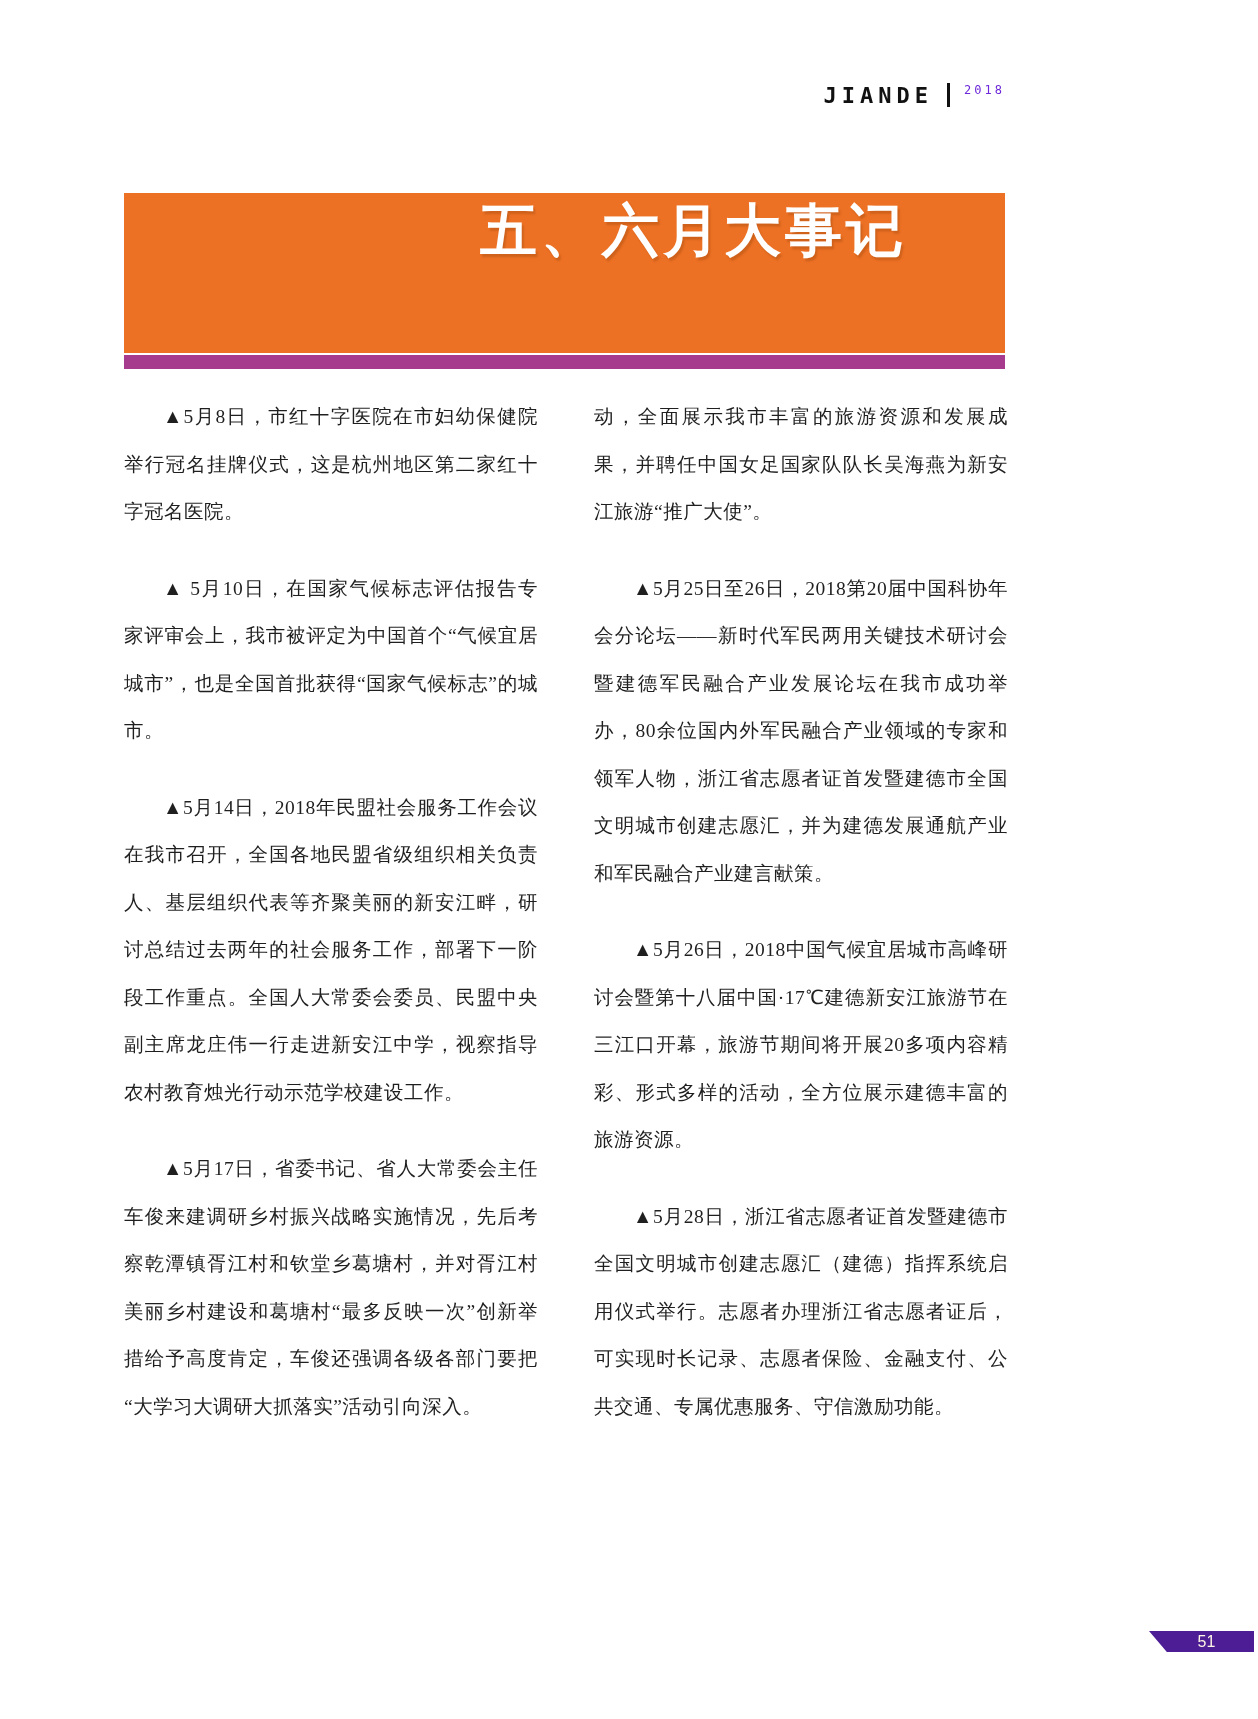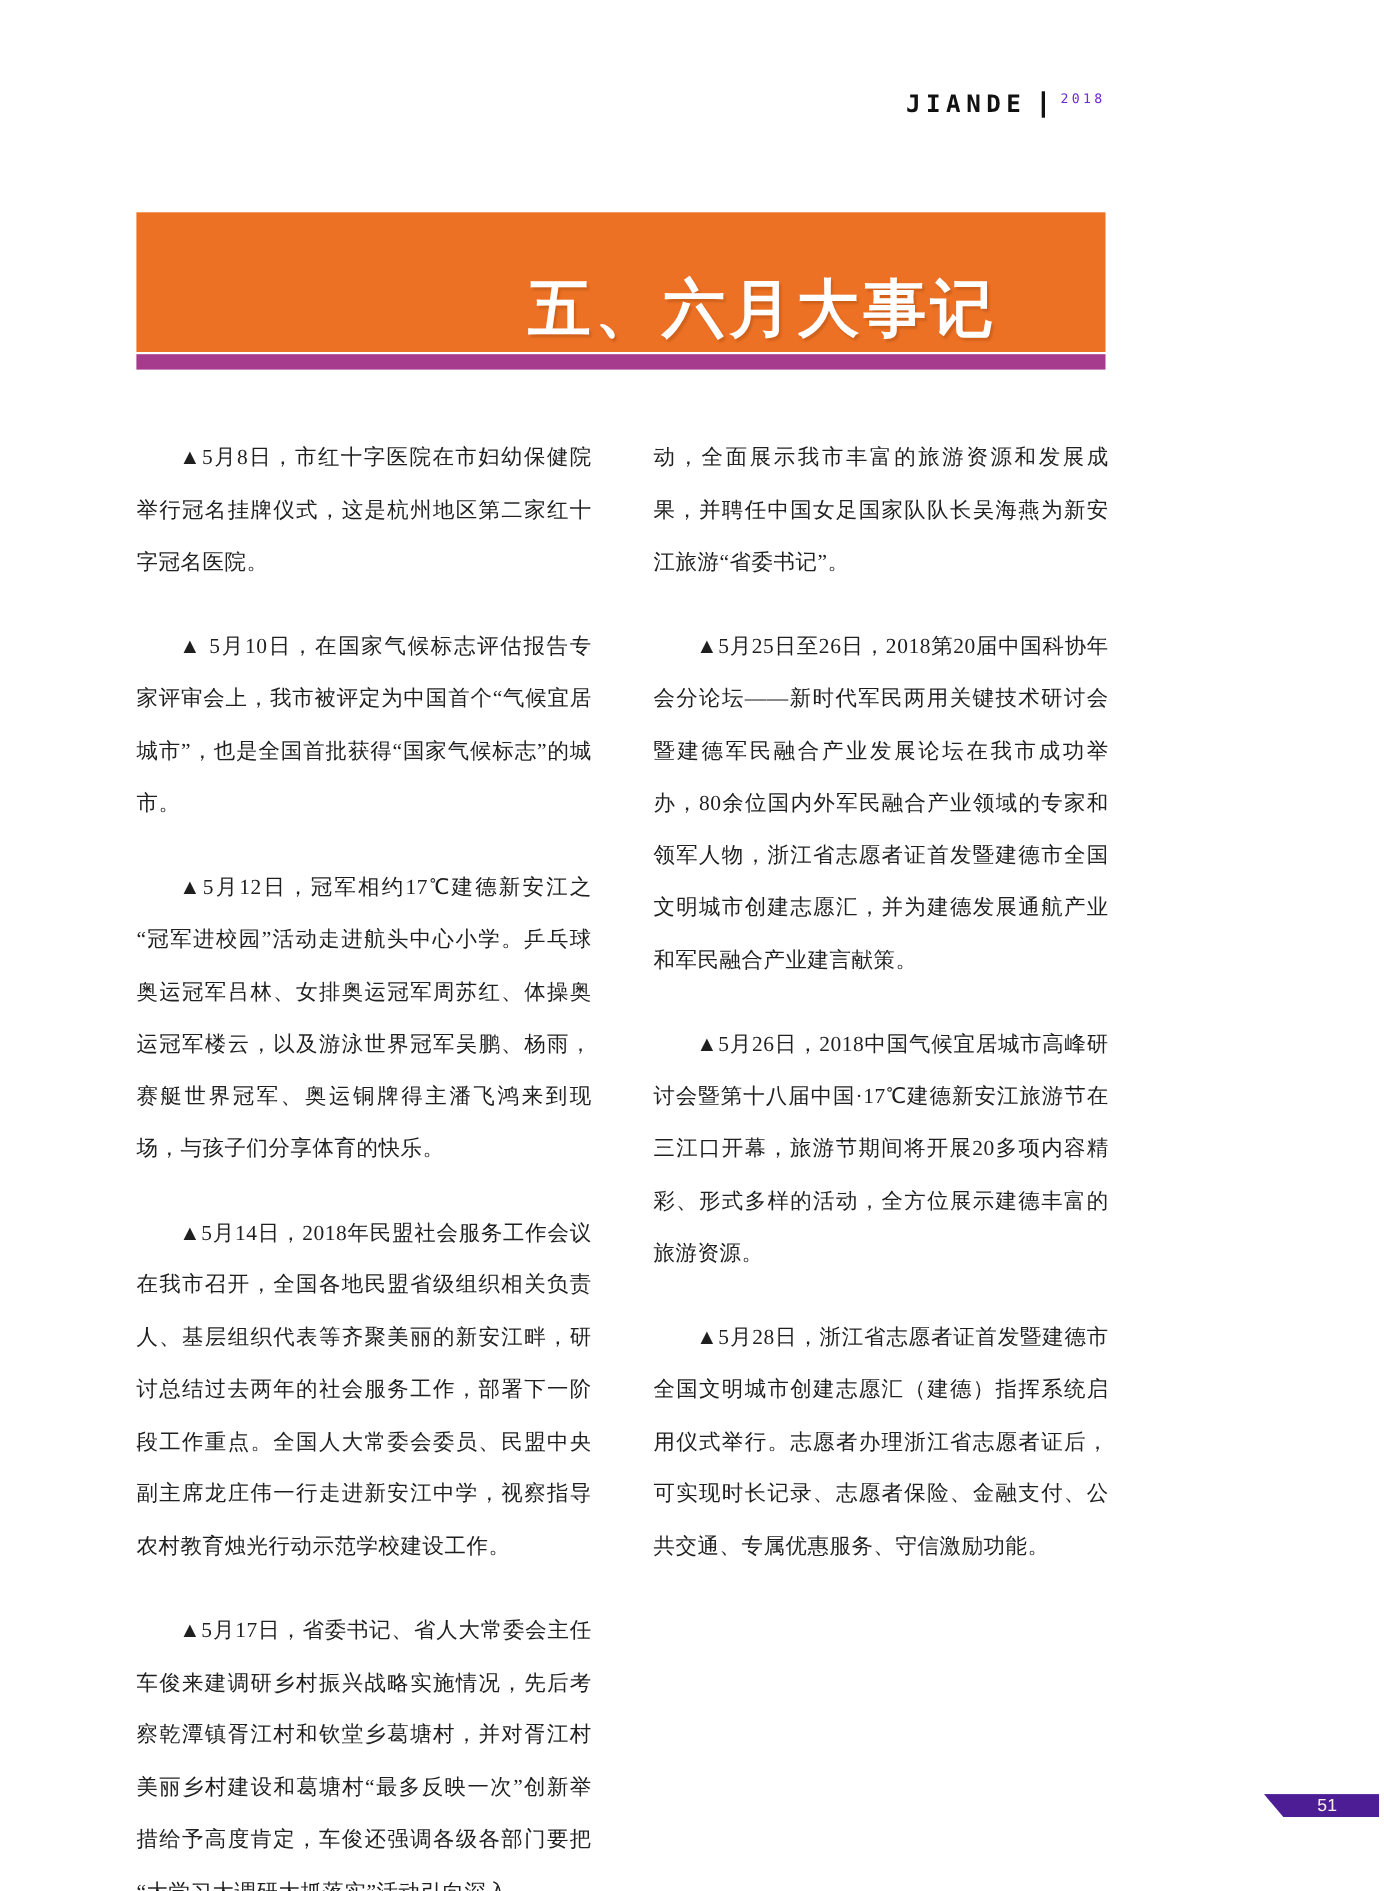--- a/index.html
+++ b/index.html
@@ -41,23 +41,23 @@
     color: #6d28d9;
   }
   
   .banner {
     position: absolute;
     left: 124px;
     top: 193px;
     width: 881px;
   }
   .banner .orange-bar {
-    height: 127px;
+    height: 160px;
     display: flex;
-    align-items: flex-end;
+    align-items: flex-start;
     justify-content: center;
     padding-left: 258px; 
   }
   .banner .title {
     font-family: "Liberation Sans", "DejaVu Sans", sans-serif;
     font-weight: 900;
     font-size: 57px;
     letter-spacing: 4px;
     color: #ffffff;
     text-shadow: 2px 3px 2px rgba(120,50,0,0.25);
@@ -124,27 +124,26 @@
     <div class="orange-bar" style="background: rgb(237, 113, 36);">
       <span class="title">五、六月大事记</span>
     </div>
     <div class="purple-bar" style="background: rgb(166, 59, 141);"></div>
   </div>
 
   <div class="body-columns">
     <div class="col">
       <p>▲5月8日，市红十字医院在市妇幼保健院举行冠名挂牌仪式，这是杭州地区第二家红十字冠名医院。</p>
       <p>▲ 5月10日，在国家气候标志评估报告专家评审会上，我市被评定为中国首个“气候宜居城市”，也是全国首批获得“国家气候标志”的城市。</p>
-      <p>▲5月12日，冠军相约17℃建德新安江之“冠军进校园”活动走进航头中心小学。乒乓球奥运冠军吕林、女排奥运冠军周苏红、体操奥运冠军楼云，以及游泳世界冠军吴鹏、杨雨，赛艇世界冠军、奥运铜牌得主潘飞鸿来到现场，与孩子们分享体育的快乐。</p>
       <p>▲5月14日，2018年民盟社会服务工作会议在我市召开，全国各地民盟省级组织相关负责人、基层组织代表等齐聚美丽的新安江畔，研讨总结过去两年的社会服务工作，部署下一阶段工作重点。全国人大常委会委员、民盟中央副主席龙庄伟一行走进新安江中学，视察指导农村教育烛光行动示范学校建设工作。</p>
       <p>▲5月17日，省委书记、省人大常委会主任车俊来建调研乡村振兴战略实施情况，先后考察乾潭镇胥江村和钦堂乡葛塘村，并对胥江村美丽乡村建设和葛塘村“最多反映一次”创新举措给予高度肯定，车俊还强调各级各部门要把“大学习大调研大抓落实”活动引向深入。</p>
 
     </div>
     <div class="col">
-      <p class="continuation">动，全面展示我市丰富的旅游资源和发展成果，并聘任中国女足国家队队长吴海燕为新安江旅游“省委书记”。</p>
+      <p class="continuation">动，全面展示我市丰富的旅游资源和发展成果，并聘任中国女足国家队队长吴海燕为新安江旅游“推广大使”。</p>
       <p>▲5月25日至26日，2018第20届中国科协年会分论坛——新时代军民两用关键技术研讨会暨建德军民融合产业发展论坛在我市成功举办，80余位国内外军民融合产业领域的专家和领军人物，浙江省志愿者证首发暨建德市全国文明城市创建志愿汇，并为建德发展通航产业和军民融合产业建言献策。</p>
       <p>▲5月26日，2018中国气候宜居城市高峰研讨会暨第十八届中国·17℃建德新安江旅游节在三江口开幕，旅游节期间将开展20多项内容精彩、形式多样的活动，全方位展示建德丰富的旅游资源。</p>
       <p>▲5月28日，浙江省志愿者证首发暨建德市全国文明城市创建志愿汇（建德）指挥系统启用仪式举行。志愿者办理浙江省志愿者证后，可实现时长记录、志愿者保险、金融支付、公共交通、专属优惠服务、守信激励功能。</p>
 
     </div>
   </div>
 
   <div class="page-tab" style="background: #4c1d95;">
     <span class="num">51</span>
   </div>

